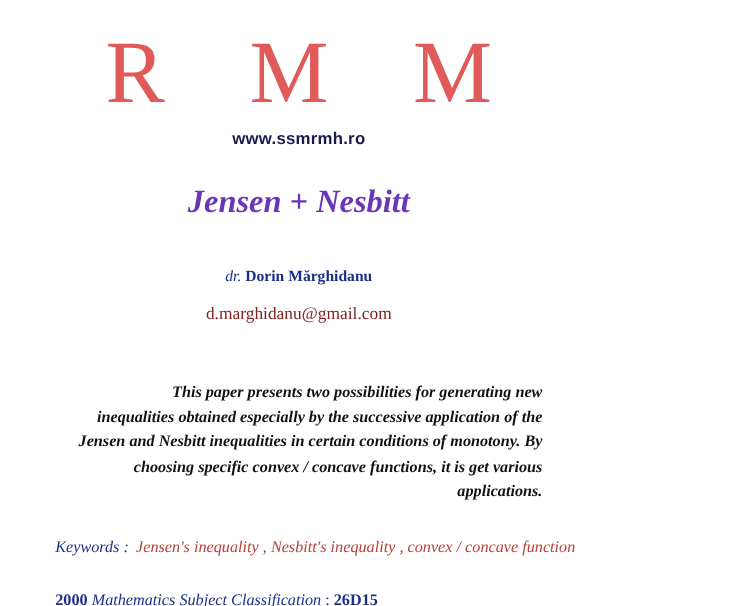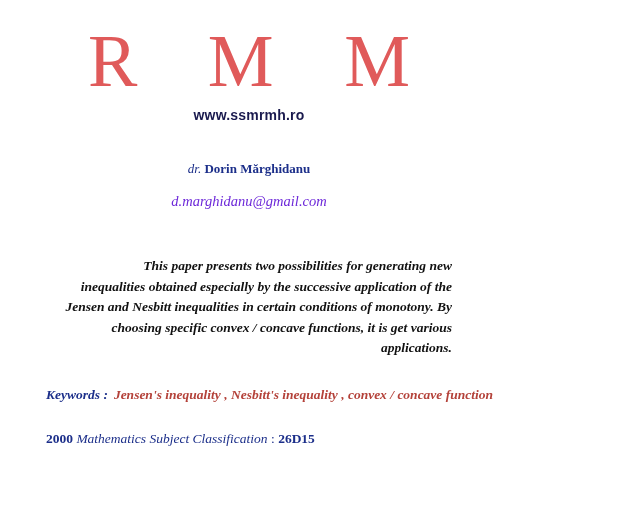--- a/index.html
+++ b/index.html
@@ -76,22 +76,21 @@
     color: #1c2f8a;
   }
   .author-line .name {
     font-weight: bold;
     color: #1c2f8a;
   }
   .email {
     text-align: center;
     margin-top: 16px;
     font-size: 14.5px;
-    font-style: italic;
-    color: #6d28d9;
+    color: #7f1d1d;
   }
 
   
   .abstract {
     margin: 46px 46px 0 62px;
     font-size: 13.5px;
     font-weight: bold;
     font-style: italic;
     color: #111111;
     line-height: 1.52;
@@ -101,21 +100,20 @@
     display: inline-block;
     width: 16px;
   }
 
   
   .keywords {
     margin: 28px 0 0 46px;
     font-size: 13.5px;
     font-style: italic;
     color: #1c2f8a;
-    font-weight: bold;
   }
   .keywords .kw-label {
     color: #1c2f8a;
   }
   .keywords .kw-values {
     color: #b4423a;
     margin-left: 6px;
   }
 
   
@@ -137,20 +135,21 @@
 </head>
 <body>
 
 <div class="page">
 
   <div class="masthead">
     <div class="rmm-logo">R  M  M</div>
     <div class="website">www.ssmrmh.ro</div>
   </div>
 
+  <div class="paper-title">Jensen + Nesbitt</div>
 
   <div class="author-line">
     <span class="dr">dr.</span>
     <span class="name">Dorin  Mărghidanu</span>
   </div>
 
   <div class="email">d.marghidanu@gmail.com</div>
 
   <div class="abstract"><span class="indent"></span><span>This paper presents two possibilities for generating new inequalities obtained especially by the successive application of the Jensen and Nesbitt inequalities in certain conditions of monotony. By choosing specific convex / concave functions, it is get various applications.</span></div>
 

